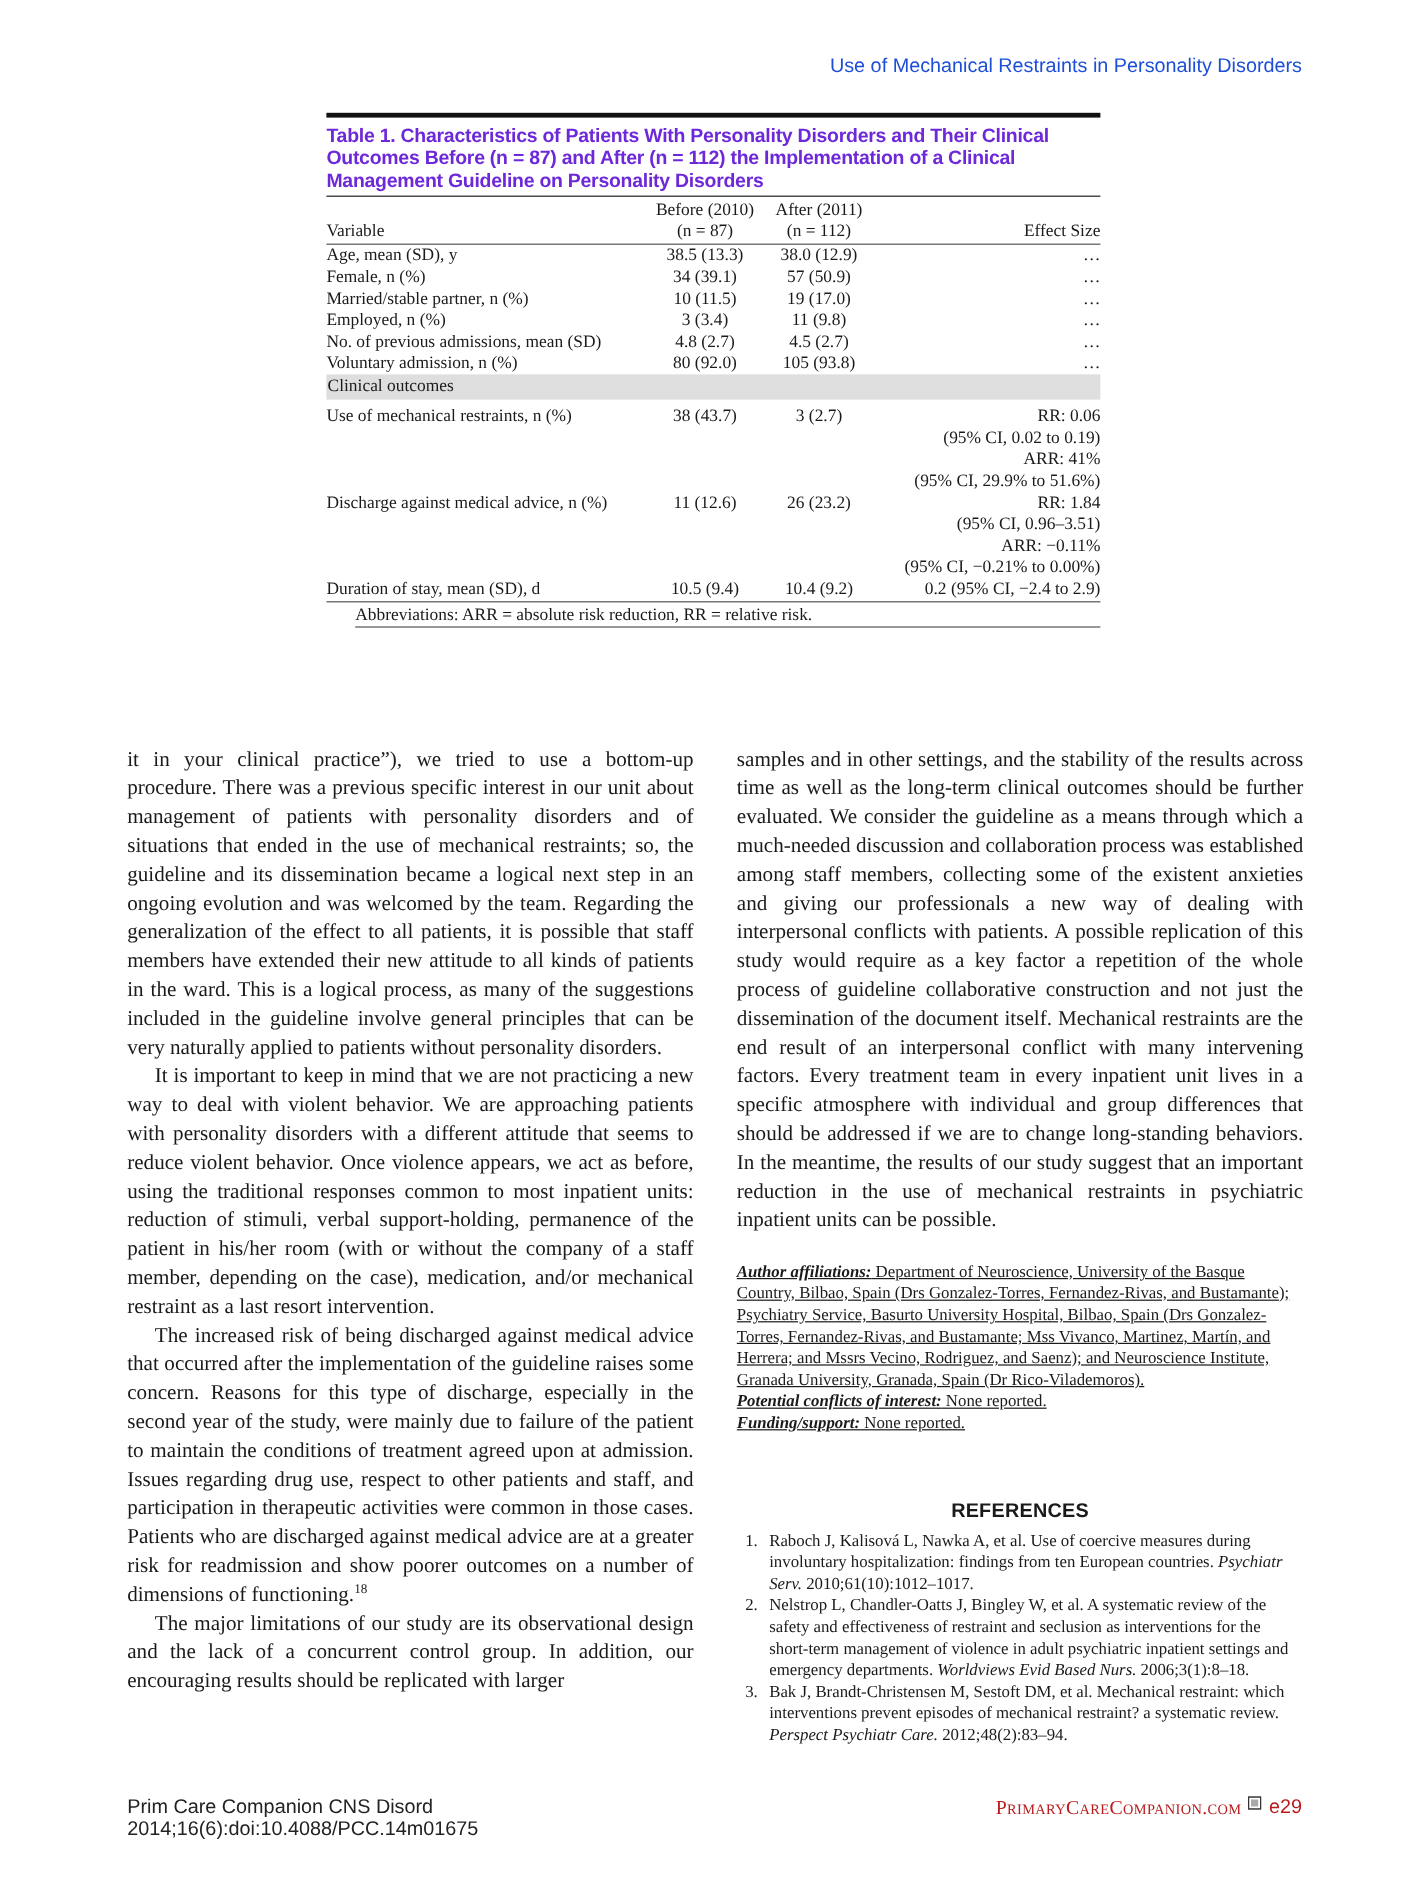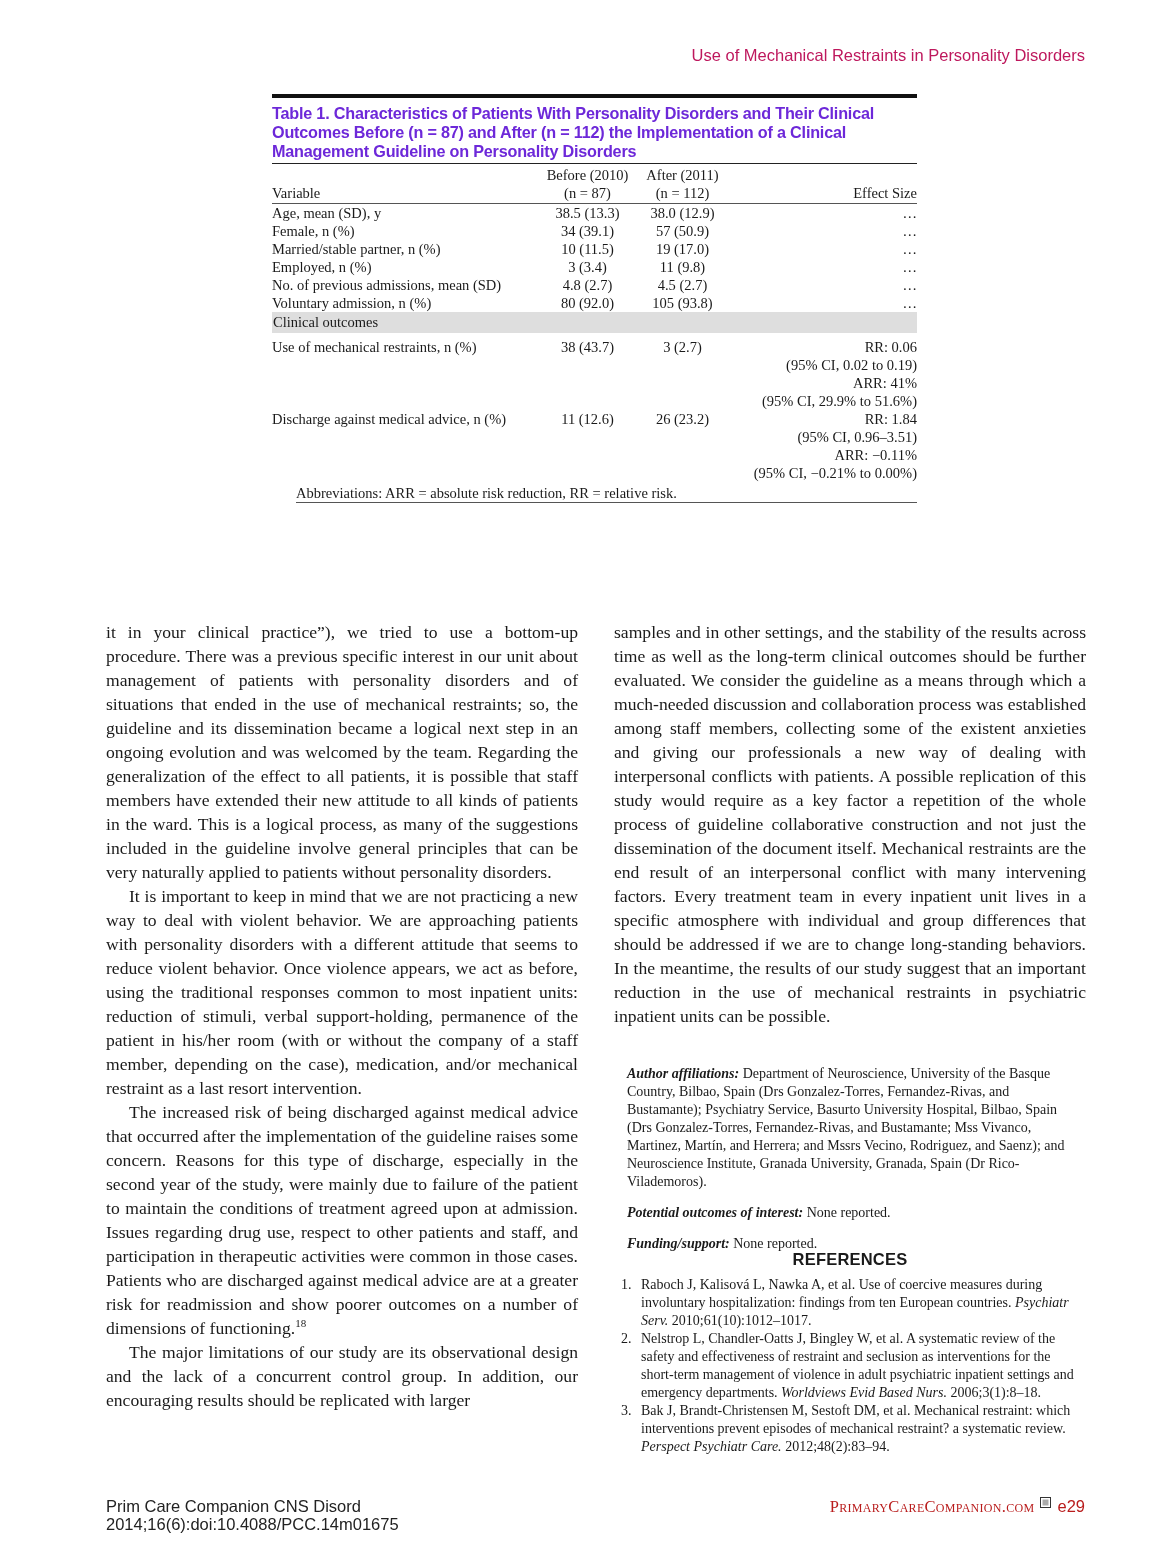--- a/index.html
+++ b/index.html
@@ -1,20 +1,20 @@
 <!DOCTYPE html>
 <html><head>
 <meta charset="utf-8">
 <style>
   html, body { margin: 0; padding: 0; background: #ffffff; }
   body { width: 1170px; height: 1566px; position: relative; overflow: hidden; color: #1a1a1a; }
   .sans { font-family: "Liberation Sans", "DejaVu Sans", sans-serif; }
   .serif { font-family: "Liberation Serif", "DejaVu Serif", serif; }
 
-  .running-head { position: absolute; top: 46px; right: 85px; font-size: 16.5px; color: #be185d; }
+  .running-head { position: absolute; top: 46px; right: 85px; font-size: 16.5px; color: #1d4ed8; }
 
   
   .table-block { position: absolute; left: 272px; top: 94px; width: 645px; }
   .table-topbar { height: 4px; background: #111; }
   .table-title { font-size: 16.2px; font-weight: bold; line-height: 19px; padding-top: 6px; padding-bottom: 2px; letter-spacing: -0.2px; color: #6d28d9; }
   table.data { width: 100%; border-collapse: collapse; font-size: 14.5px; line-height: 18px; }
   table.data th { font-weight: normal; vertical-align: bottom; padding: 2px 0 1px 0; }
   table.data thead tr { border-top: 1.5px solid #222; border-bottom: 1px solid #555; }
   table.data td { padding: 0; vertical-align: top; }
   .col-var { width: 268px; text-align: left; }
@@ -30,21 +30,21 @@
 
   
   .col { position: absolute; top: 620px; width: 472px; font-size: 17.6px; line-height: 24px; text-align: justify; }
   .col-left { left: 106px; }
   .col-right { left: 614px; }
   .col p { margin: 0; }
   .col p.indent { text-indent: 23px; }
   sup { font-size: 11px; line-height: 0; }
 
   .notes { position: absolute; left: 614px; top: 1052px; width: 472px; font-size: 14px; line-height: 18px; }
-  .notes p { margin: 13px; }
+  .notes p { margin: 0; text-decoration: underline; }
   .notes b { font-style: italic; font-weight: bold; }
 
   .ref-head { position: absolute; left: 614px; top: 1250px; width: 472px; text-align: center; font-size: 16.5px; font-weight: bold; letter-spacing: 0.2px; }
   .refs { position: absolute; left: 614px; top: 1276px; width: 472px; font-size: 14px; line-height: 18px; margin: 0; padding: 0; list-style: none; }
   .refs li { position: relative; padding-left: 27px; }
   .refs li .num { position: absolute; left: 7px; top: 0; }
 
   .footer-left { position: absolute; left: 106px; top: 1497px; font-size: 16.5px; line-height: 18px; color: #222; }
   .footer-right { position: absolute; right: 85px; top: 1497px; font-size: 16.5px; color: #b91c1c; display: flex; align-items: flex-start; gap: 6px; }
   .smallcaps { font-variant: small-caps; letter-spacing: 0.3px; }
@@ -131,39 +131,45 @@
         <td>Discharge against medical advice, n (%)</td>
         <td class="col-before">11 (12.6)</td>
         <td class="col-after">26 (23.2)</td>
         <td class="col-effect">
           <div>RR: 1.84</div>
           <div>(95% CI, 0.96–3.51)</div>
           <div>ARR: −0.11%</div>
           <div>(95% CI, −0.21% to 0.00%)</div>
         </td>
       </tr>
+      <tr class="last-row">
+        <td>Duration of stay, mean (SD), d</td>
+        <td class="col-before">10.5 (9.4)</td>
+        <td class="col-after">10.4 (9.2)</td>
+        <td class="col-effect">0.2 (95% CI, −2.4 to 2.9)</td>
+      </tr>
     </tbody>
   </table>
   <div class="abbrev serif">Abbreviations: ARR = absolute risk reduction, RR = relative risk.</div>
 </div>
 
 <div class="col col-left serif">
   <p>it in your clinical practice”), we tried to use a bottom-up procedure. There was a previous specific interest in our unit about management of patients with personality disorders and of situations that ended in the use of mechanical restraints; so, the guideline and its dissemination became a logical next step in an ongoing evolution and was welcomed by the team. Regarding the generalization of the effect to all patients, it is possible that staff members have extended their new attitude to all kinds of patients in the ward. This is a logical process, as many of the suggestions included in the guideline involve general principles that can be very naturally applied to patients without personality disorders.</p>
   <p class="indent">It is important to keep in mind that we are not practicing a new way to deal with violent behavior. We are approaching patients with personality disorders with a different attitude that seems to reduce violent behavior. Once violence appears, we act as before, using the traditional responses common to most inpatient units: reduction of stimuli, verbal support-holding, permanence of the patient in his/her room (with or without the company of a staff member, depending on the case), medication, and/or mechanical restraint as a last resort intervention.</p>
   <p class="indent"><span>The increased risk of being discharged against medical advice that occurred after the implementation of the guideline raises some concern. Reasons for this type of discharge, especially in the second year of the study, were mainly due to failure of the patient to maintain the conditions of treatment agreed upon at admission. Issues regarding drug use, respect to other patients and staff, and participation in therapeutic activities were common in those cases. Patients who are discharged against medical advice are at a greater risk for readmission and show poorer outcomes on a number of dimensions of functioning.</span><sup>18</sup></p>
   <p class="indent">The major limitations of our study are its observational design and the lack of a concurrent control group. In addition, our encouraging results should be replicated with larger</p>
 </div>
 
 <div class="col col-right serif">
   <p>samples and in other settings, and the stability of the results across time as well as the long-term clinical outcomes should be further evaluated. We consider the guideline as a means through which a much-needed discussion and collaboration process was established among staff members, collecting some of the existent anxieties and giving our professionals a new way of dealing with interpersonal conflicts with patients. A possible replication of this study would require as a key factor a repetition of the whole process of guideline collaborative construction and not just the dissemination of the document itself. Mechanical restraints are the end result of an interpersonal conflict with many intervening factors. Every treatment team in every inpatient unit lives in a specific atmosphere with individual and group differences that should be addressed if we are to change long-standing behaviors. In the meantime, the results of our study suggest that an important reduction in the use of mechanical restraints in psychiatric inpatient units can be possible.</p>
 </div>
 
 <div class="notes serif">
   <p><b>Author affiliations:</b><span> Department of Neuroscience, University of the Basque Country, Bilbao, Spain (Drs Gonzalez-Torres, Fernandez-Rivas, and Bustamante); Psychiatry Service, Basurto University Hospital, Bilbao, Spain (Drs Gonzalez-Torres, Fernandez-Rivas, and Bustamante; Mss Vivanco, Martinez, Martín, and Herrera; and Mssrs Vecino, Rodriguez, and Saenz); and Neuroscience Institute, Granada University, Granada, Spain (Dr Rico-Vilademoros).</span></p>
-  <p><b>Potential outcomes of interest:</b><span> None reported.</span></p>
+  <p><b>Potential conflicts of interest:</b><span> None reported.</span></p>
   <p><b>Funding/support:</b><span> None reported.</span></p>
 </div>
 
 <div class="ref-head sans">REFERENCES</div>
 <ol class="refs serif">
   <li>
     <span class="num">1.</span><span>Raboch J, Kalisová L, Nawka A, et al. Use of coercive measures during involuntary hospitalization: findings from ten European countries. </span><i>Psychiatr Serv.</i><span> 2010;61(10):1012–1017.</span>
   </li>
   <li>
     <span class="num">2.</span><span>Nelstrop L, Chandler-Oatts J, Bingley W, et al. A systematic review of the safety and effectiveness of restraint and seclusion as interventions for the short-term management of violence in adult psychiatric inpatient settings and emergency departments. </span><i>Worldviews Evid Based Nurs.</i><span> 2006;3(1):8–18.</span>

